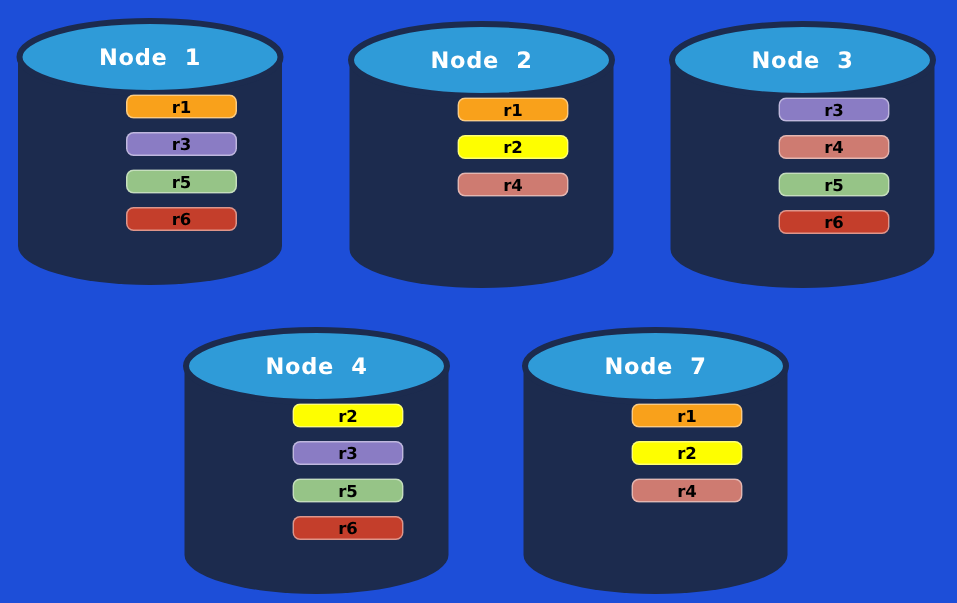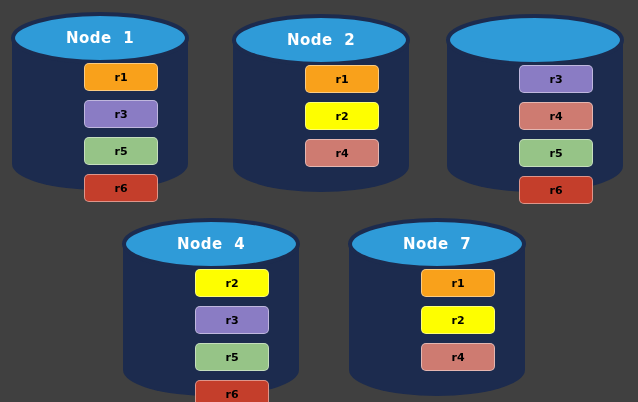--- a/index.html
+++ b/index.html
@@ -1,20 +1,20 @@
 <!DOCTYPE html>
 <html><head>
 <meta charset="utf-8">
 <style>
   html, body { margin: 0; padding: 0; }
   .canvas {
     position: relative;
     width: 638px;
     height: 402px;
-    background: #404040;
+    background: #1d4ed8;
     overflow: hidden;
     font-family: "DejaVu Sans", "Liberation Sans", sans-serif;
   }
   .node {
     position: absolute;
     width: 180px;
     height: 186px;
   }
   .cyl {
     position: absolute;
@@ -34,21 +34,21 @@
     font-size: 15px;
     font-weight: 700;
     white-space: pre;        
     letter-spacing: 0.5px;
   }
   .bars {
     position: absolute;
     top: 57px; left: 32px; right: 32px;
   }
   .bar {
-    height: 28px;
+    height: 16px;
     margin-bottom: 9px;
     border-radius: 5px;
     border: 1px solid rgba(255,255,255,0.45);
     box-sizing: border-box;
     display: flex;
     align-items: center;
     justify-content: center;
     font-size: 11px;
     font-weight: 700;
     color: #000000;
@@ -85,20 +85,21 @@
       <div class="bar" style="background: rgb(254, 254, 0);">r2</div>
       <div class="bar" style="background: rgb(206, 123, 113);">r4</div>
     </div>
   </div>
 
   <div class="node" style="left:445px; top:8px;">
     <svg class="cyl" viewBox="0 0 180 186" aria-hidden="true">
       <path d="M2,32 L2,158 A88,26 0 0 0 178,158 L178,32 Z" fill="#1C2B4E"></path>
       <ellipse cx="90" cy="32" rx="87" ry="24" stroke-width="4" fill="#2F9BD8" stroke="#1C2B4E"></ellipse>
     </svg>
+    <div class="node-title">Node  3</div>
     <div class="bars">
       <div class="bar" style="background: rgb(138, 124, 196);">r3</div>
       <div class="bar" style="background: rgb(206, 123, 113);">r4</div>
       <div class="bar" style="background: rgb(150, 196, 135);">r5</div>
       <div class="bar" style="background: rgb(196, 62, 43);">r6</div>
     </div>
   </div>
 
   <div class="node" style="left:121px; top:212px;">
     <svg class="cyl" viewBox="0 0 180 186" aria-hidden="true">

